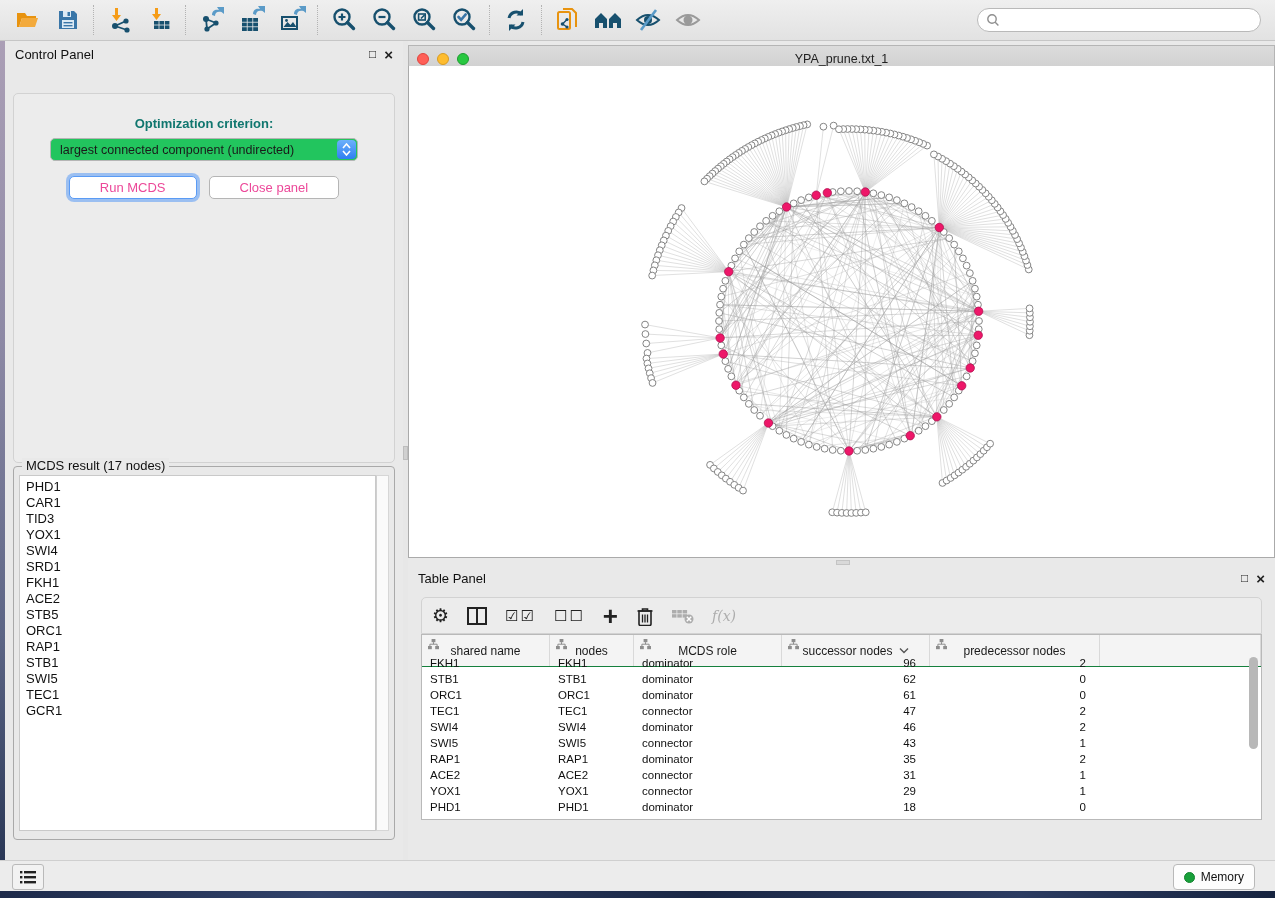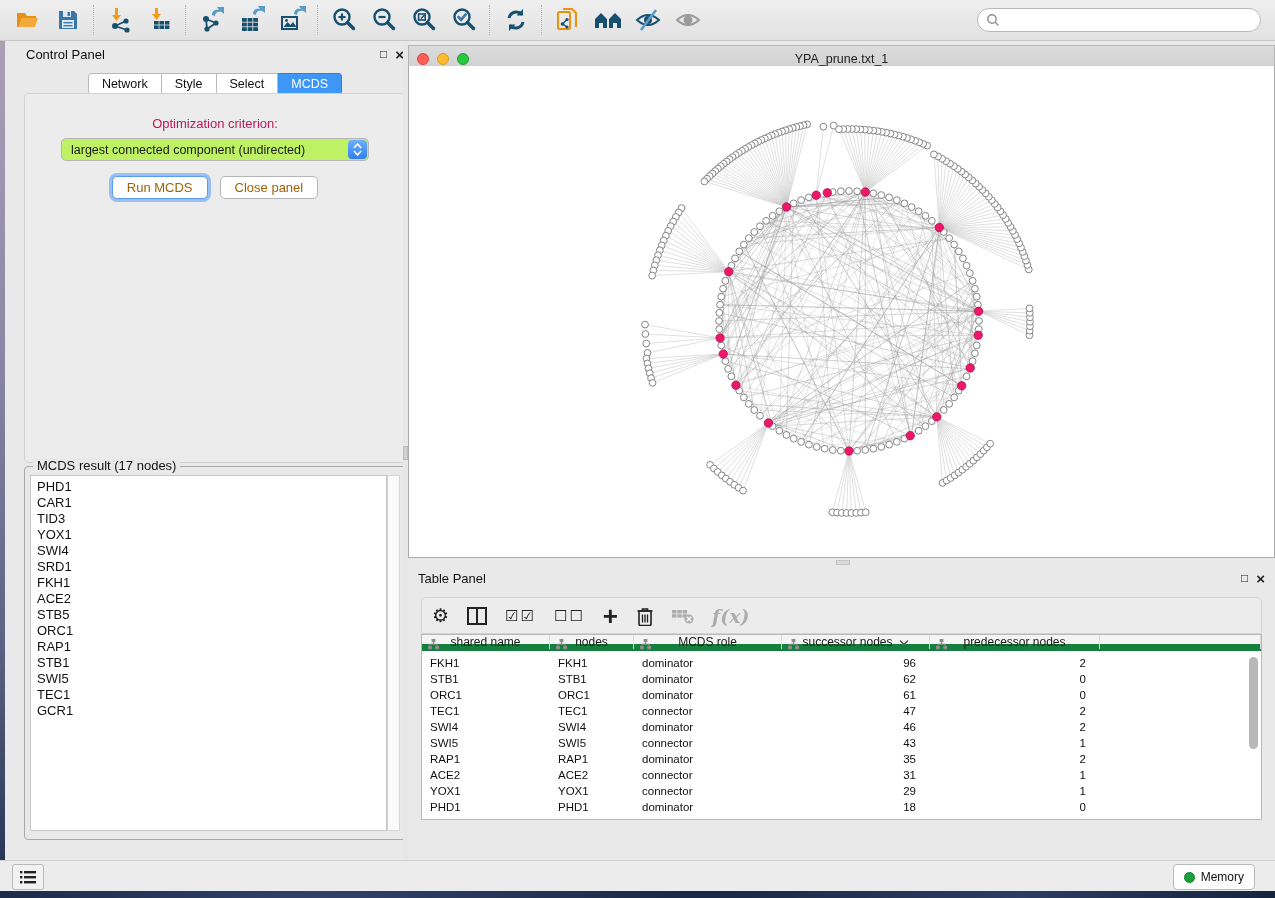--- a/index.html
+++ b/index.html
@@ -11,37 +11,37 @@
   .tb-sep{width:1px;height:30px;border-left:1px dotted #b3b3b3;margin:0 5px;}
   .search-wrap{margin-left:auto;margin-right:6px;position:relative;}
   .search-input{width:284px;height:24px;border:1px solid #b9b9b9;border-radius:13px;background:#fff;padding:0 10px 0 28px;font-size:12px;outline:none;box-sizing:border-box;}
   .search-glass{position:absolute;left:9px;top:5px;}
 
   
   .wall-left{position:absolute;left:0;top:41px;width:5px;height:849px;background:linear-gradient(#ab9fb6,#8d89a5 35%,#5c6585 70%,#233150);}
   .wall-bottom{position:absolute;left:0;top:890px;width:1275px;height:8px;background:linear-gradient(90deg,#1d2a4a,#31426a 25%,#1a2745 55%,#2c3c62 80%,#16233f);}
 
   
-  .control-panel{position:absolute;left:16px;top:41px;width:398px;height:819px;background:#e9e9e9;}
+  .control-panel{position:absolute;left:5px;top:41px;width:398px;height:819px;background:#e9e9e9;}
   .panel-title-row{position:absolute;left:0;top:0;width:100%;height:26px;display:flex;align-items:center;padding:0 10px;box-sizing:border-box;font-size:13px;color:#111;}
   .panel-title-btns{margin-left:auto;display:flex;gap:8px;align-items:center;color:#222;}
   .float-glyph{font-size:12px;line-height:1;}
   .close-glyph{font-size:15px;font-weight:bold;line-height:1;}
   .tabs-row{position:absolute;left:0;top:32px;width:100%;display:flex;justify-content:center;}
   .tab{height:20px;line-height:20px;padding:0 13px;background:#fff;border:1px solid #b9b9b9;border-left:none;font-size:12.5px;color:#111;}
   .tab:first-child{border-left:1px solid #b9b9b9;border-radius:4px 0 0 4px;}
   .tab:last-child{border-radius:0 4px 4px 0;}
   .tab.selected{background:#3e96f7;border-color:#2f7fe0;color:#fff;}
   .cp-box{position:absolute;left:8px;top:52px;width:380px;height:368px;background:#ececec;border:1px solid #d2d2d2;border-radius:5px;}
-  .opt-label{position:absolute;left:0;top:22px;width:100%;text-align:center;font-size:13px;color:#be185d;}
-  .dropdown{position:absolute;left:36px;top:44px;width:308px;height:23px;background:#bef264;border:1px solid #b5b5b5;border-radius:5px;display:flex;align-items:center;box-sizing:border-box;}
+  .opt-label{position:absolute;left:0;top:22px;width:100%;text-align:center;font-size:13px;color:#0f766e;font-weight:bold;}
+  .dropdown{position:absolute;left:36px;top:44px;width:308px;height:23px;background:#22c55e;border:1px solid #b5b5b5;border-radius:5px;display:flex;align-items:center;box-sizing:border-box;}
   .dropdown-text{flex:1;padding-left:9px;font-size:12.5px;white-space:nowrap;overflow:hidden;}
   .dropdown-stepper{width:19px;height:19px;margin-right:1px;background:linear-gradient(#6db1fb,#2f7ef2);border-radius:4px;display:flex;flex-direction:column;align-items:center;justify-content:center;gap:1px;}
   .btn-row{position:absolute;left:0;top:82px;width:100%;display:flex;justify-content:center;gap:12px;}
-  .push-btn{height:23px;padding:0 14px;background:#fff;border:1px solid #b5b5b5;border-radius:5px;font-size:13px;line-height:21px;color:#a16207;}
+  .push-btn{height:23px;padding:0 30px;background:#fff;border:1px solid #b5b5b5;border-radius:5px;font-size:13px;line-height:21px;color:#ec4899;}
   .push-btn.focused{box-shadow:0 0 0 3px rgba(90,155,245,.55);border-color:#5a9bf5;}
   .group-box{position:absolute;left:8px;top:425px;width:380px;height:372px;border:1px solid #a9a9a9;border-radius:4px;}
   .group-legend{position:absolute;left:8px;top:-9px;background:#e9e9e9;padding:0 4px;font-size:13px;color:#111;}
   .mcds-list{position:absolute;left:5px;top:8px;width:357px;height:356px;background:#fff;border:1px solid #c9c9c9;overflow:hidden;padding:3px 0 0 6px;box-sizing:border-box;}
   .mcds-scroll{position:absolute;right:5px;top:8px;width:13px;height:356px;background:#fafafa;border:1px solid #d6d6d6;border-left:1px solid #cfcfcf;box-sizing:border-box;}
   .list-item{font-size:13px;line-height:16px;color:#111;}
 
   
   .v-split{position:absolute;left:403px;top:41px;width:5px;height:819px;background:#e7e7e7;}
   .v-split .grip{position:absolute;left:0px;top:405px;width:5px;height:14px;background:#d0d0d0;border:1px solid #bdbdbd;box-sizing:border-box;}
@@ -58,23 +58,23 @@
   .net-title{position:absolute;left:0;width:100%;text-align:center;font-size:12.5px;color:#222;}
   .net-canvas{position:absolute;left:0;top:21px;width:100%;height:492px;background:#fff;border:1px solid #aaa;border-top:none;box-sizing:border-box;}
   .net-canvas svg{display:block;width:100%;height:100%;}
 
   
   .table-panel{position:absolute;left:408px;top:565px;width:867px;height:295px;background:#e9e9e9;}
   .tp-toolbar{position:absolute;left:13px;top:32px;width:841px;height:37px;background:#ececec;border:1px solid #d2d2d2;border-radius:5px 5px 0 0;display:flex;align-items:center;padding:0 10px;box-sizing:border-box;gap:18px;}
   .tp-icon{display:flex;align-items:center;justify-content:center;height:30px;color:#222;}
   .tp-icon.disabled{color:#adadad;}
   .tp-glyph{font-size:19px;line-height:1;}
-  .fx-glyph{font-family:"DejaVu Serif",serif;font-style:italic;font-size:19px;font-weight:bold;}
+  .fx-glyph{font-family:"DejaVu Serif",serif;font-style:italic;font-size:14px;}
   .tbl{position:absolute;left:13px;top:69px;width:841px;height:186px;background:#fff;border:1px solid #b9b9b9;box-sizing:border-box;overflow:hidden;}
-  .tbl-header{display:grid;grid-template-columns:128px 84px 148px 148px 170px 1fr;height:16px;background:#f4f4f4;border-bottom:7px solid #15803d;box-sizing:border-box;}
+  .tbl-header{display:grid;grid-template-columns:128px 84px 148px 148px 170px 1fr;height:32px;background:#f4f4f4;border-bottom:1px solid #15803d;box-sizing:border-box;}
   .th{display:flex;align-items:center;justify-content:center;gap:6px;font-size:12px;color:#1a1a1a;border-right:1px solid #d9d9d9;position:relative;box-sizing:border-box;}
   .th .org{position:absolute;left:6px;top:4px;}
   .tbl-body{position:absolute;left:0;top:20px;right:14px;bottom:0;}
   .tr{display:grid;grid-template-columns:128px 84px 148px 148px 170px 1fr;height:16px;}
   .td{font-size:11.5px;line-height:16px;padding-left:8px;color:#111;white-space:nowrap;overflow:hidden;}
   .td.num{text-align:right;padding-right:14px;padding-left:0;}
   .tbl-vscroll{position:absolute;right:2px;top:22px;width:11px;height:160px;}
   .tbl-thumb{position:absolute;left:1px;top:0;width:9px;height:92px;background:#b8b8b8;border-radius:5px;}
   .tp-tabs{position:absolute;left:0;top:262px;width:100%;display:flex;justify-content:center;}
 
@@ -247,26 +247,20 @@
   <div class="wall-bottom"></div>
 
   <div class="control-panel">
     <div class="panel-title-row">
       <span>Control Panel</span>
       <span class="panel-title-btns">
         <span class="float-glyph">□</span>
         <span class="close-glyph">×</span>
       </span>
     </div>
-    <div class="tabs-row">
-        <div class="tab">Network</div>
-        <div class="tab">Style</div>
-        <div class="tab">Select</div>
-        <div class="tab selected">MCDS</div>
-      </div>
     <div class="cp-box">
       <div class="opt-label">Optimization criterion:</div>
       <div class="dropdown">
         <span class="dropdown-text">largest connected component (undirected)</span>
         <span class="dropdown-stepper">
           <svg width="9" height="6" viewBox="0 0 9 6">
               <path d="M1 5l3.5-4L8 5" fill="none" stroke="#fff" stroke-width="1.6"></path>
             </svg>
           <svg width="9" height="6" viewBox="0 0 9 6">
               <path d="M1 1l3.5 4L8 1" fill="none" stroke="#fff" stroke-width="1.6"></path>

